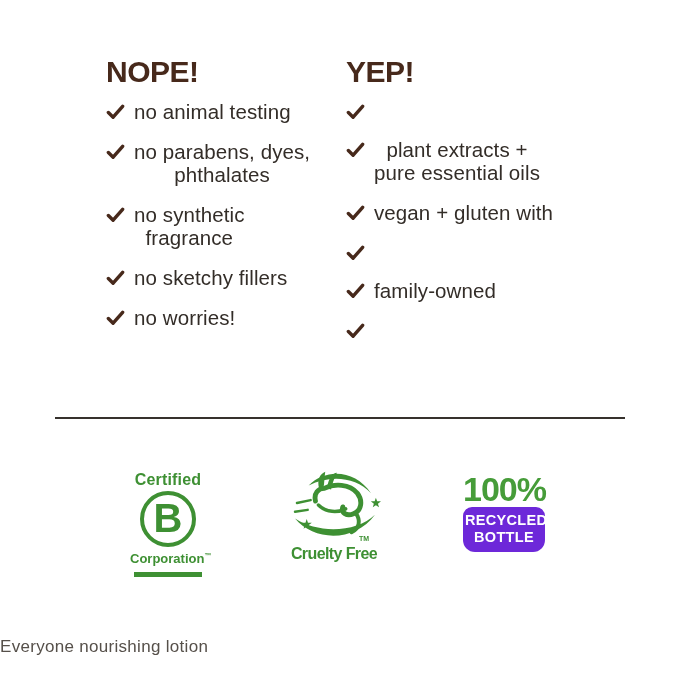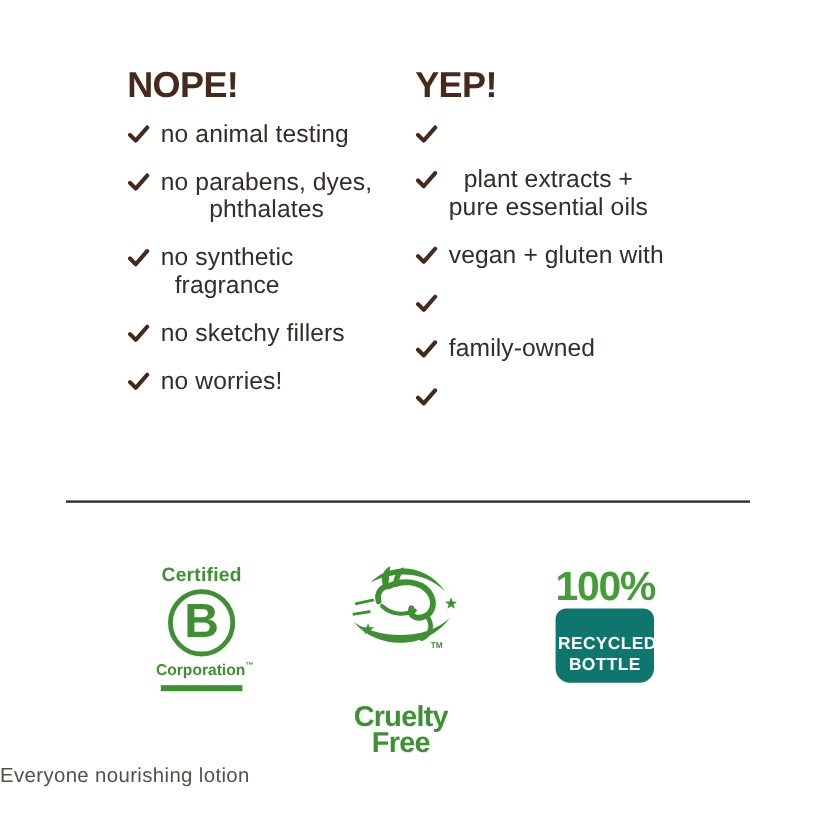--- a/index.html
+++ b/index.html
@@ -113,47 +113,46 @@
   .cf svg { display: block; margin: 0 auto; }
   .cf .tm {
     font-size: 7px;
     font-weight: bold;
     text-align: right;
     padding-right: 16px;
     margin-top: -7px;
     line-height: 8px;
   }
   .cf .label {
-    font-size: 24px;
+    font-size: 16px;
     font-weight: bold;
     letter-spacing: -0.6px;
     line-height: 22px;
-    margin-top: 44px;
   }
 
   
   .recycled {
     position: absolute;
     left: 463px;
     top: 474px;
     width: 82px;
     text-align: center;
   }
   .recycled .pct {
     font-size: 34px;
     line-height: 30px;
     font-weight: bold;
     color: #469c39;
     letter-spacing: -1px;
   }
   .recycled .pill {
     margin-top: 3px;
-    background: #0f766e;
+    background: #6d28d9;
     border-radius: 9px 9px 12px 12px;
-    padding: 22px 2px 6px;
+    padding: 5px 2px 6px;
   }
   .recycled .pill div {
     color: #ffffff;
     font-size: 14.5px;
     font-weight: bold;
     line-height: 17px;
     letter-spacing: 0.3px;
   }
 
   

